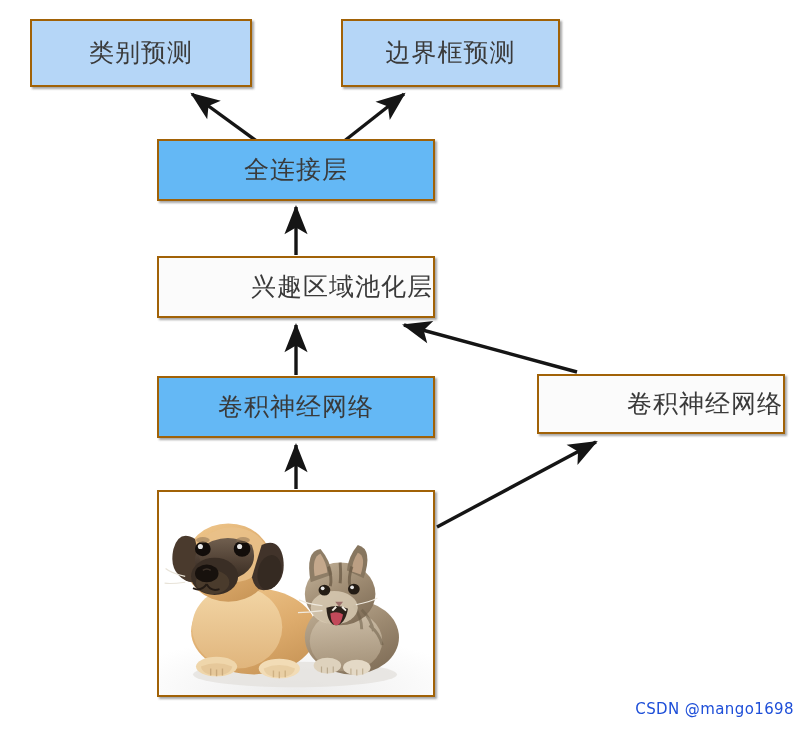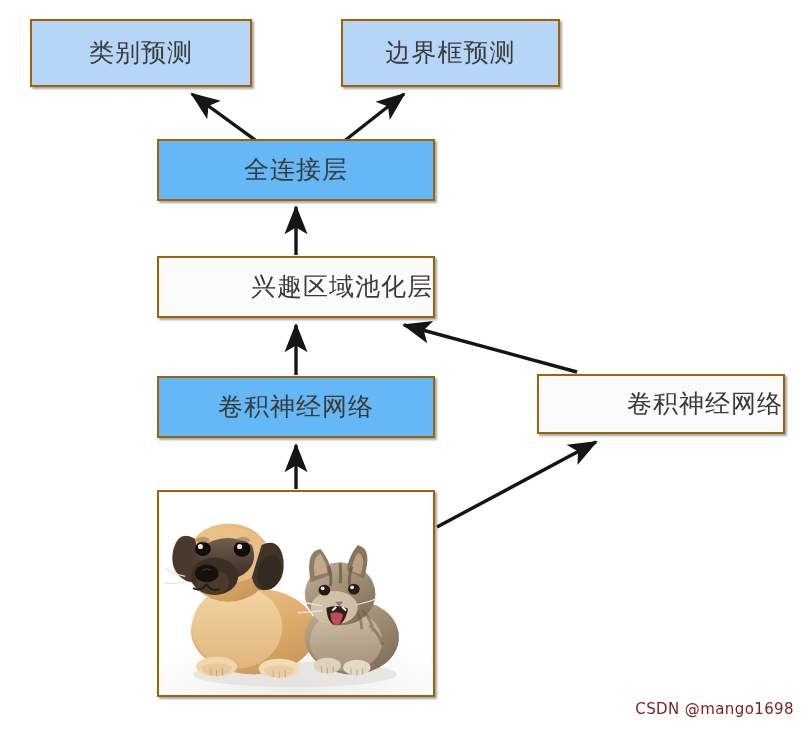--- a/index.html
+++ b/index.html
@@ -54,21 +54,21 @@
   #image-box-photo {
     width: 100%;
     height: 100%;
     display: block;
   }
   #watermark {
     position: absolute;
     right: 14px;
     bottom: 14px;
     font-size: 15px;
-    color: #7f1d1d;
+    color: #1d4ed8;
     font-family: "DejaVu Sans", "Liberation Sans", sans-serif;
     letter-spacing: 0.4px;
     white-space: nowrap;
   }
 </style>
 </head>
 <body>
 
 <div id="canvas">
 

